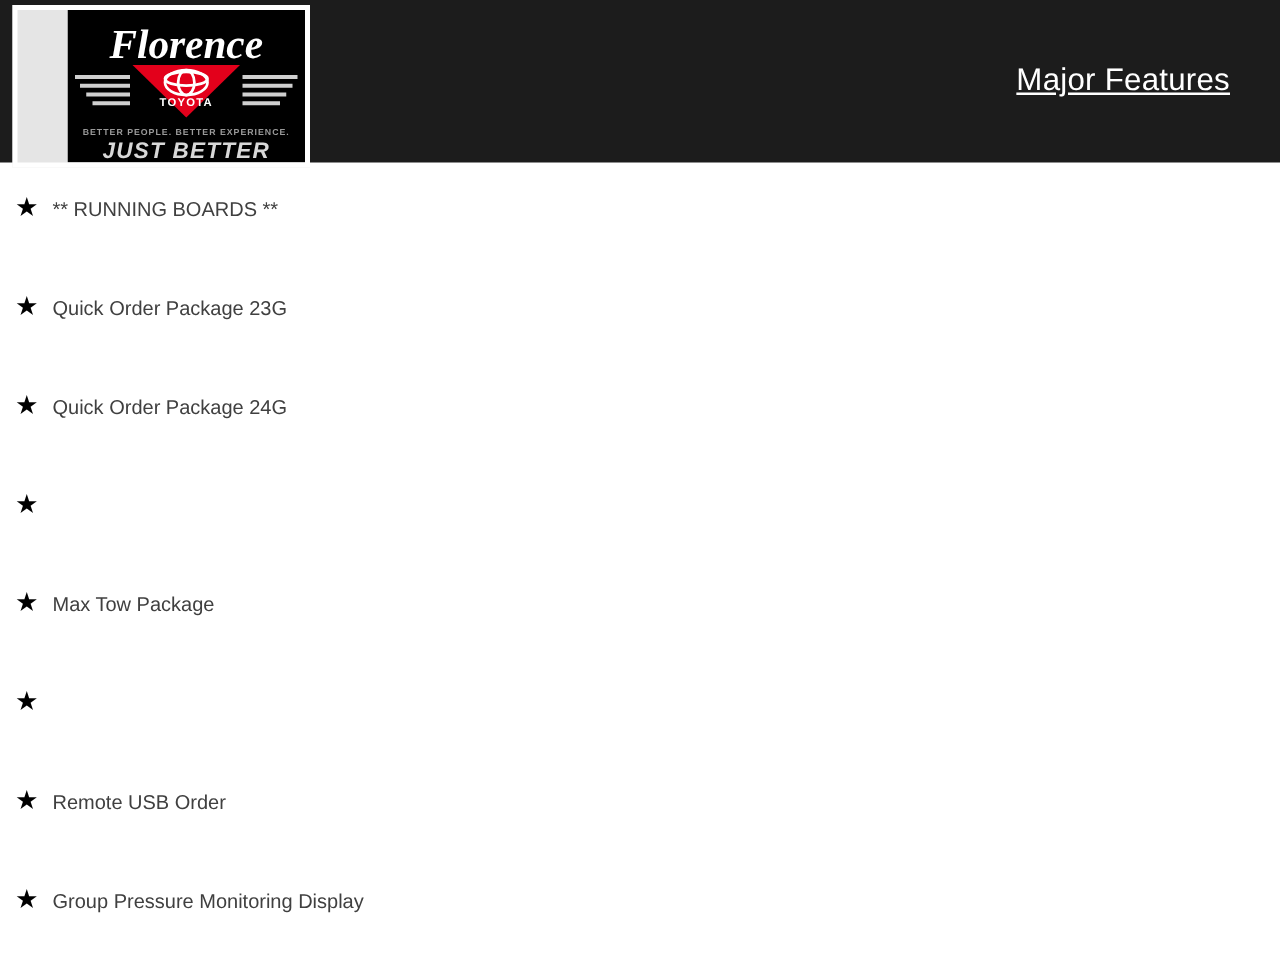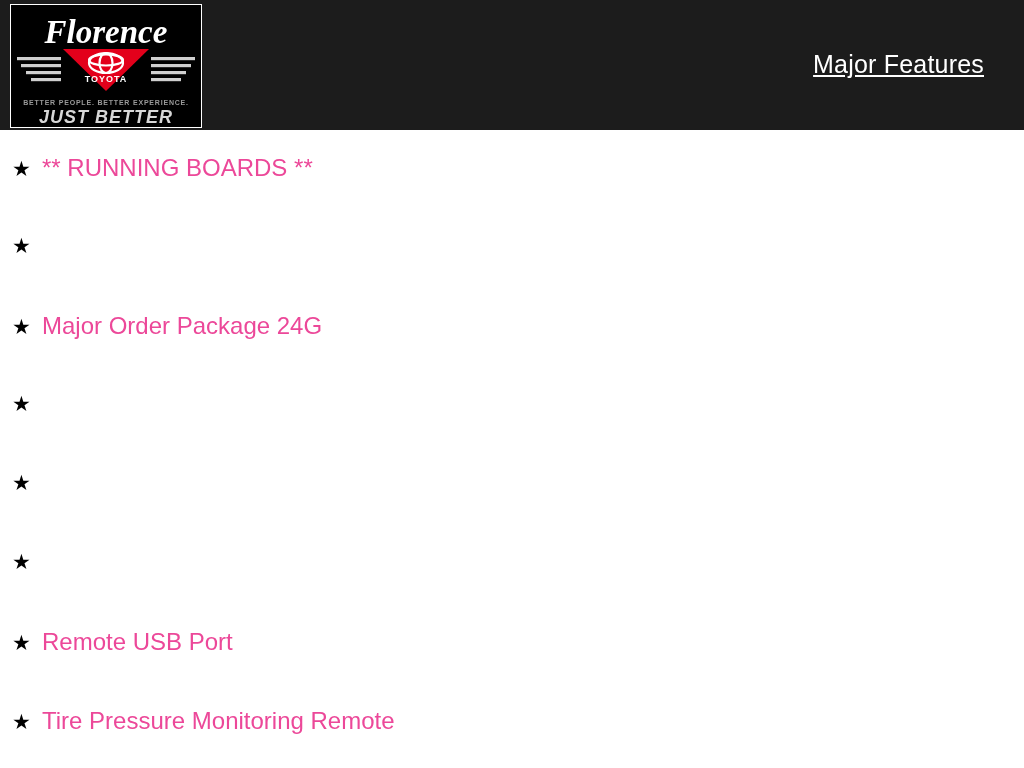--- a/index.html
+++ b/index.html
@@ -30,22 +30,23 @@
     align-items: center;
   }
 
   .logo-box {
     position: absolute;
     left: 10px;
     top: 4px;
     width: 190px;
     height: 122px;
     background: #e5e5e5;
-    border: 1px solid #ffffff;
+    border: 4px solid #ffffff;
     overflow: hidden;
+    padding-left: 40px;
   }
 
   .logo-svg {
     display: block;
     width: 190px;
     height: 122px;
   }
 
   .header-title {
     position: absolute;
@@ -74,22 +75,22 @@
 
   .bullet-star {
     width: 30px;
     flex: 0 0 30px;
     color: #000000;
     font-size: 21px;
     line-height: 1;
   }
 
   .feature-text {
-    color: #ec4899;
-    font-size: 24px;
+    color: #404040;
+    font-size: 16px;
     line-height: 1;
     white-space: nowrap;
   }
 </style>
 </head>
 <body>
 
 <div class="page">
 
   <div class="header">
@@ -128,37 +129,39 @@
     <div class="header-title">Major Features</div>
   </div>
 
   <ul class="features">
     <li class="feature-row">
       <span class="bullet-star">★</span>
       <span class="feature-text">** RUNNING BOARDS **</span>
     </li>
     <li class="feature-row">
       <span class="bullet-star">★</span>
+      <span class="feature-text">Quick Order Package 23G</span>
     </li>
     <li class="feature-row">
       <span class="bullet-star">★</span>
-      <span class="feature-text">Major Order Package 24G</span>
+      <span class="feature-text">Quick Order Package 24G</span>
     </li>
     <li class="feature-row">
       <span class="bullet-star">★</span>
     </li>
     <li class="feature-row">
       <span class="bullet-star">★</span>
+      <span class="feature-text">Max Tow Package</span>
     </li>
     <li class="feature-row">
       <span class="bullet-star">★</span>
     </li>
     <li class="feature-row">
       <span class="bullet-star">★</span>
-      <span class="feature-text">Remote USB Port</span>
+      <span class="feature-text">Remote USB Order</span>
     </li>
     <li class="feature-row">
       <span class="bullet-star">★</span>
-      <span class="feature-text">Tire Pressure Monitoring Remote</span>
+      <span class="feature-text">Group Pressure Monitoring Display</span>
     </li>
   </ul>
 
 </div>
 
 </body></html>

